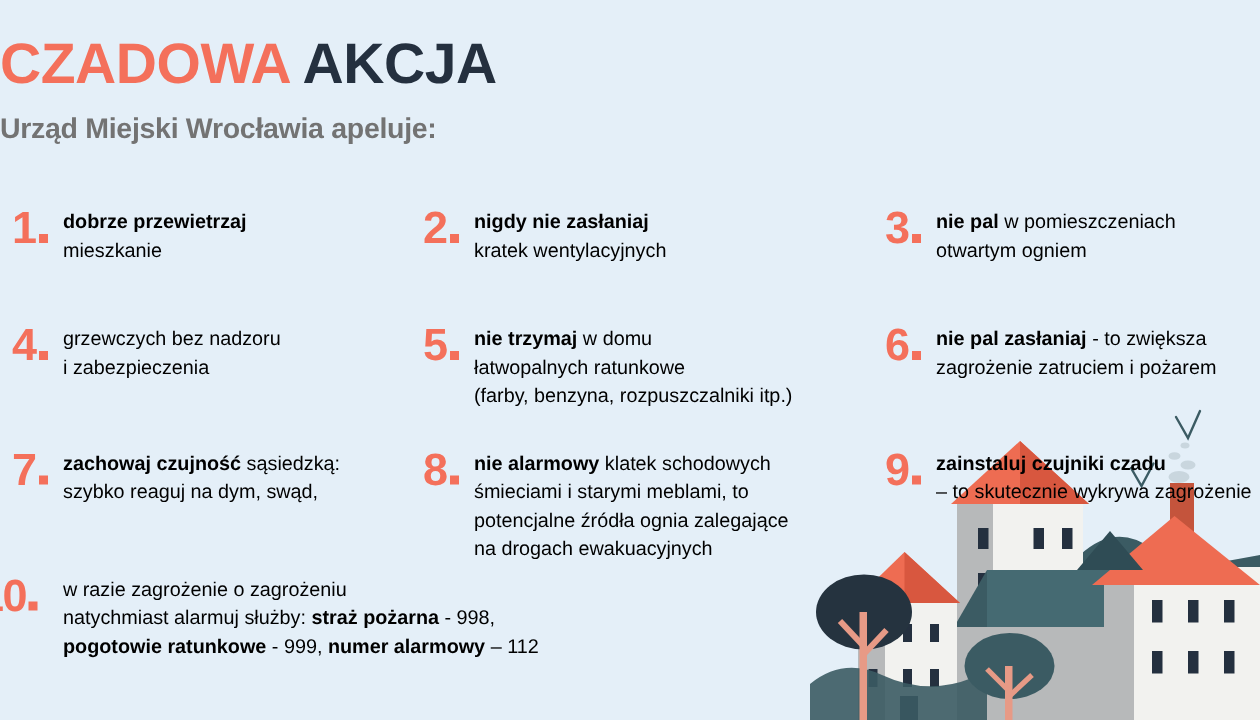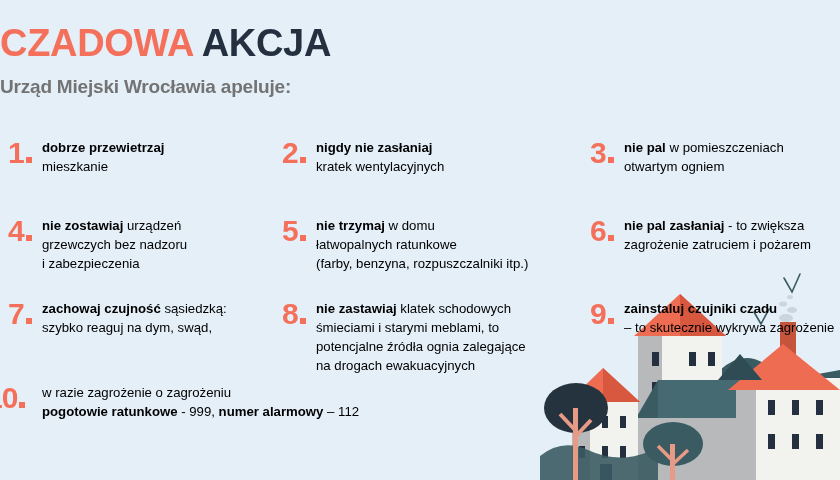--- a/index.html
+++ b/index.html
@@ -229,21 +229,20 @@
     <span class="num">3<span class="dot"></span></span>
     <span class="txt">
         <div><b>nie pal</b><span> w pomieszczeniach</span></div>
         <div><span>otwartym ogniem</span></div>
       </span>
   </div>
 
   <div class="tip c1 r2">
     <span class="num">4<span class="dot"></span></span>
     <span class="txt">
-        <div><b>nie zostawiaj</b><span> urządzeń</span></div>
         <div><span>grzewczych bez nadzoru</span></div>
         <div><span>i zabezpieczenia</span></div>
       </span>
   </div>
   <div class="tip c2 r2">
     <span class="num">5<span class="dot"></span></span>
     <span class="txt">
         <div><b>nie trzymaj</b><span> w domu</span></div>
         <div><span>łatwopalnych ratunkowe</span></div>
         <div><span>(farby, benzyna, rozpuszczalniki itp.)</span></div>
@@ -260,35 +259,36 @@
   <div class="tip c1 r3">
     <span class="num">7<span class="dot"></span></span>
     <span class="txt">
         <div><b>zachowaj czujność</b><span> sąsiedzką:</span></div>
         <div><span>szybko reaguj na dym, swąd,</span></div>
       </span>
   </div>
   <div class="tip c2 r3">
     <span class="num">8<span class="dot"></span></span>
     <span class="txt">
-        <div><b>nie zastawiaj</b><span> klatek schodowych</span></div>
+        <div><b>nie alarmowy</b><span> klatek schodowych</span></div>
         <div><span>śmieciami i starymi meblami, to</span></div>
         <div><span>potencjalne źródła ognia zalegające</span></div>
         <div><span>na drogach ewakuacyjnych</span></div>
       </span>
   </div>
   <div class="tip c3 r3">
     <span class="num">9<span class="dot"></span></span>
     <span class="txt">
         <div><b>zainstaluj czujniki czadu</b></div>
         <div><span>– to skutecznie wykrywa zagrożenie</span></div>
       </span>
   </div>
 
   <div id="tip10">
     <span class="num">10<span class="dot"></span></span>
     <span class="txt">
         <div><span>w razie zagrożenie o zagrożeniu</span></div>
+        <div><span>natychmiast alarmuj służby: </span><b>straż pożarna</b><span> - 998,</span></div>
         <div><b>pogotowie ratunkowe</b><span> - 999, </span><b>numer alarmowy</b><span> – 112</span></div>
       </span>
   </div>
 
 </div>
 
 </body></html>

